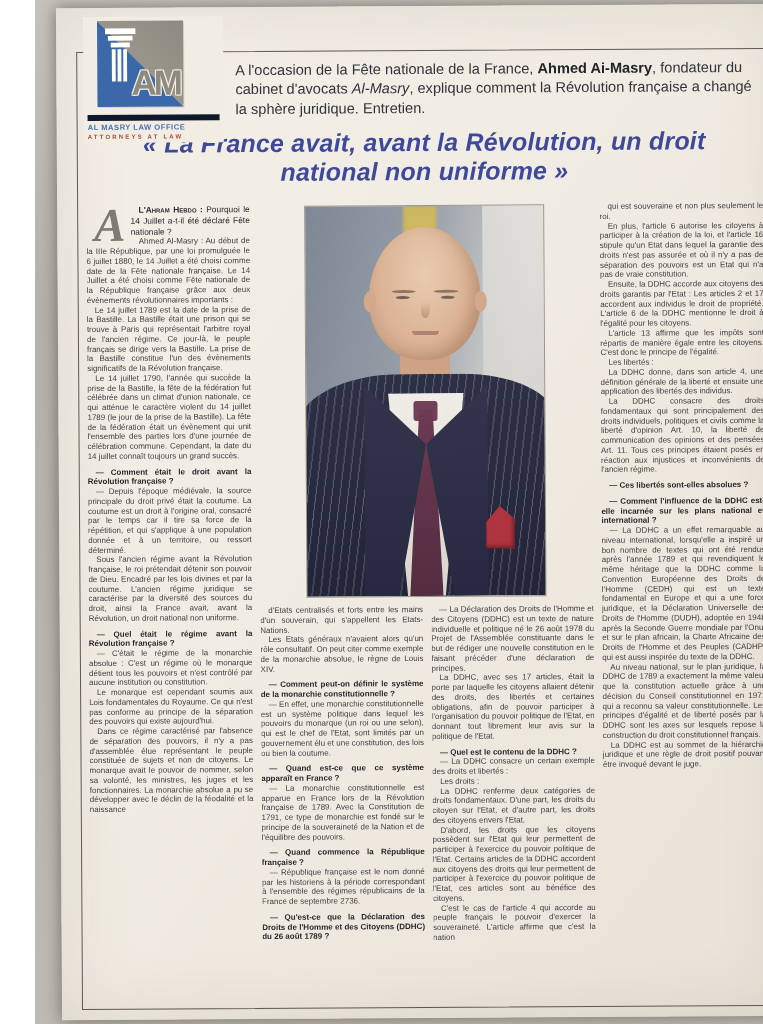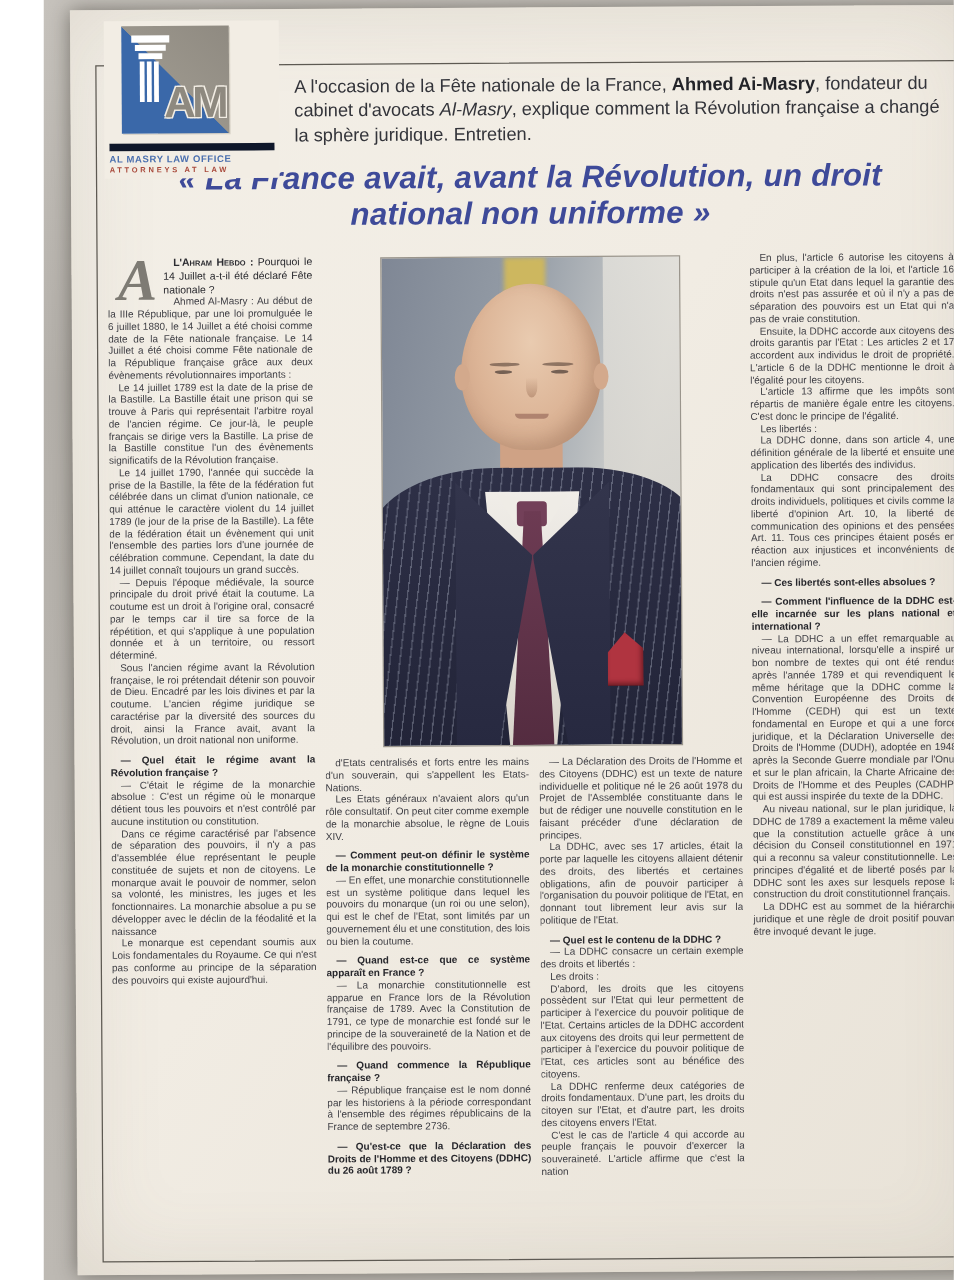--- a/index.html
+++ b/index.html
@@ -102,26 +102,27 @@
 
       <h1 class="headline">« La France avait, avant la Révolution, un droit national non uniforme »</h1>
 
       <div class="columns">
 
         <div class="col">
           <p class="lead"><span class="drop-cap">A</span><span class="kicker">L'Ahram Hebdo :</span> <span class="q">Pourquoi le 14 Juillet a-t-il été déclaré Fête nationale ?</span></p>
         <p class="para">Ahmed Al-Masry : Au début de la IIIe République, par une loi promulguée le 6 juillet 1880, le 14 Juillet a été choisi comme date de la Fête nationale française. Le 14 Juillet a été choisi comme Fête nationale de la République française grâce aux deux évènements révolutionnaires importants :</p>
             <p class="para">Le 14 juillet 1789 est la date de la prise de la Bastille. La Bastille était une prison qui se trouve à Paris qui représentait l'arbitre royal de l'ancien régime. Ce jour-là, le peuple français se dirige vers la Bastille. La prise de la Bastille constitue l'un des évènements significatifs de la Révolution française.</p>
             <p class="para">Le 14 juillet 1790, l'année qui succède la prise de la Bastille, la fête de la fédération fut célébrée dans un climat d'union nationale, ce qui atténue le caractère violent du 14 juillet 1789 (le jour de la prise de la Bastille). La fête de la fédération était un évènement qui unit l'ensemble des parties lors d'une journée de célébration commune. Cependant, la date du 14 juillet connaît toujours un grand succès.</p>
+            <p class="question">— Comment était le droit avant la Révolution française ?</p>
             <p class="para">— Depuis l'époque médiévale, la source principale du droit privé était la coutume. La coutume est un droit à l'origine oral, consacré par le temps car il tire sa force de la répétition, et qui s'applique à une population donnée et à un territoire, ou ressort déterminé.</p>
             <p class="para">Sous l'ancien régime avant la Révolution française, le roi prétendait détenir son pouvoir de Dieu. Encadré par les lois divines et par la coutume. L'ancien régime juridique se caractérise par la diversité des sources du droit, ainsi la France avait, avant la Révolution, un droit national non uniforme.</p>
             <p class="question">— Quel était le régime avant la Révolution française ?</p>
             <p class="para">— C'était le régime de la monarchie absolue : C'est un régime où le monarque détient tous les pouvoirs et n'est contrôlé par aucune institution ou constitution.</p>
+            <p class="para">Le monarque est cependant soumis aux Lois fondamentales du Royaume. Ce qui n'est pas conforme au principe de la séparation des pouvoirs qui existe aujourd'hui.</p>
             <p class="para">Dans ce régime caractérisé par l'absence de séparation des pouvoirs, il n'y a pas d'assemblée élue représentant le peuple constituée de sujets et non de citoyens. Le monarque avait le pouvoir de nommer, selon sa volonté, les ministres, les juges et les fonctionnaires. La monarchie absolue a pu se développer avec le déclin de la féodalité et la naissance</p>
-            <p class="para">Le monarque est cependant soumis aux Lois fondamentales du Royaume. Ce qui n'est pas conforme au principe de la séparation des pouvoirs qui existe aujourd'hui.</p>
           </div>
 
         <div class="mid">
           <div class="photo">
             <div class="door"></div>
             <div class="wall-light"></div>
             <div class="neck"></div>
             <div class="head">
               <div class="ear l"></div>
               <div class="ear r"></div>
@@ -153,28 +154,29 @@
                 <p class="question">— Quand commence la République française ?</p>
                 <p class="para">— République française est le nom donné par les historiens à la période correspondant à l'ensemble des régimes républicains de la France de septembre 2736.</p>
                 <p class="question">— Qu'est-ce que la Déclaration des Droits de l'Homme et des Citoyens (DDHC) du 26 août 1789 ?</p>
               </div>
             <div class="col">
                 <p class="para">— La Déclaration des Droits de l'Homme et des Citoyens (DDHC) est un texte de nature individuelle et politique né le 26 août 1978 du Projet de l'Assemblée constituante dans le but de rédiger une nouvelle constitution en le faisant précéder d'une déclaration de principes.</p>
                 <p class="para">La DDHC, avec ses 17 articles, était la porte par laquelle les citoyens allaient détenir des droits, des libertés et certaines obligations, afin de pouvoir participer à l'organisation du pouvoir politique de l'Etat, en donnant tout librement leur avis sur la politique de l'Etat.</p>
                 <p class="question">— Quel est le contenu de la DDHC ?</p>
                 <p class="para">— La DDHC consacre un certain exemple des droits et libertés :</p>
                 <p class="para">Les droits :</p>
+                <p class="para">La DDHC renferme deux catégories de droits fondamentaux. D'une part, les droits du citoyen sur l'Etat, et d'autre part, les droits des citoyens envers l'Etat.</p>
                 <p class="para">D'abord, les droits que les citoyens possèdent sur l'Etat qui leur permettent de participer à l'exercice du pouvoir politique de l'Etat. Certains articles de la DDHC accordent aux citoyens des droits qui leur permettent de participer à l'exercice du pouvoir politique de l'Etat, ces articles sont au bénéfice des citoyens.</p>
-                <p class="para">La DDHC renferme deux catégories de droits fondamentaux. D'une part, les droits du citoyen sur l'Etat, et d'autre part, les droits des citoyens envers l'Etat.</p>
                 <p class="para">C'est le cas de l'article 4 qui accorde au peuple français le pouvoir d'exercer la souveraineté. L'article affirme que c'est la nation</p>
               </div>
           </div>
         </div>
 
         <div class="col">
+            <p class="para">qui est souveraine et non plus seulement le roi.</p>
             <p class="para">En plus, l'article 6 autorise les citoyens à participer à la création de la loi, et l'article 16 stipule qu'un Etat dans lequel la garantie des droits n'est pas assurée et où il n'y a pas de séparation des pouvoirs est un Etat qui n'a pas de vraie constitution.</p>
             <p class="para">Ensuite, la DDHC accorde aux citoyens des droits garantis par l'Etat : Les articles 2 et 17 accordent aux individus le droit de propriété. L'article 6 de la DDHC mentionne le droit à l'égalité pour les citoyens.</p>
             <p class="para">L'article 13 affirme que les impôts sont répartis de manière égale entre les citoyens. C'est donc le principe de l'égalité.</p>
             <p class="para">Les libertés :</p>
             <p class="para">La DDHC donne, dans son article 4, une définition générale de la liberté et ensuite une application des libertés des individus.</p>
             <p class="para">La DDHC consacre des droits fondamentaux qui sont principalement des droits individuels, politiques et civils comme la liberté d'opinion Art. 10, la liberté de communication des opinions et des pensées Art. 11. Tous ces principes étaient posés en réaction aux injustices et inconvénients de l'ancien régime.</p>
             <p class="question">— Ces libertés sont-elles absolues ?</p>
             <p class="question">— Comment l'influence de la DDHC est-elle incarnée sur les plans national et international ?</p>
             <p class="para">— La DDHC a un effet remarquable au niveau international, lorsqu'elle a inspiré un bon nombre de textes qui ont été rendus après l'année 1789 et qui revendiquent le même héritage que la DDHC comme la Convention Européenne des Droits de l'Homme (CEDH) qui est un texte fondamental en Europe et qui a une force juridique, et la Déclaration Universelle des Droits de l'Homme (DUDH), adoptée en 1948 après la Seconde Guerre mondiale par l'Onu, et sur le plan africain, la Charte Africaine des Droits de l'Homme et des Peuples (CADHP) qui est aussi inspirée du texte de la DDHC.</p>
             <p class="para">Au niveau national, sur le plan juridique, la DDHC de 1789 a exactement la même valeur que la constitution actuelle grâce à une décision du Conseil constitutionnel en 1971 qui a reconnu sa valeur constitutionnelle. Les principes d'égalité et de liberté posés par la DDHC sont les axes sur lesquels repose la construction du droit constitutionnel français.</p>

